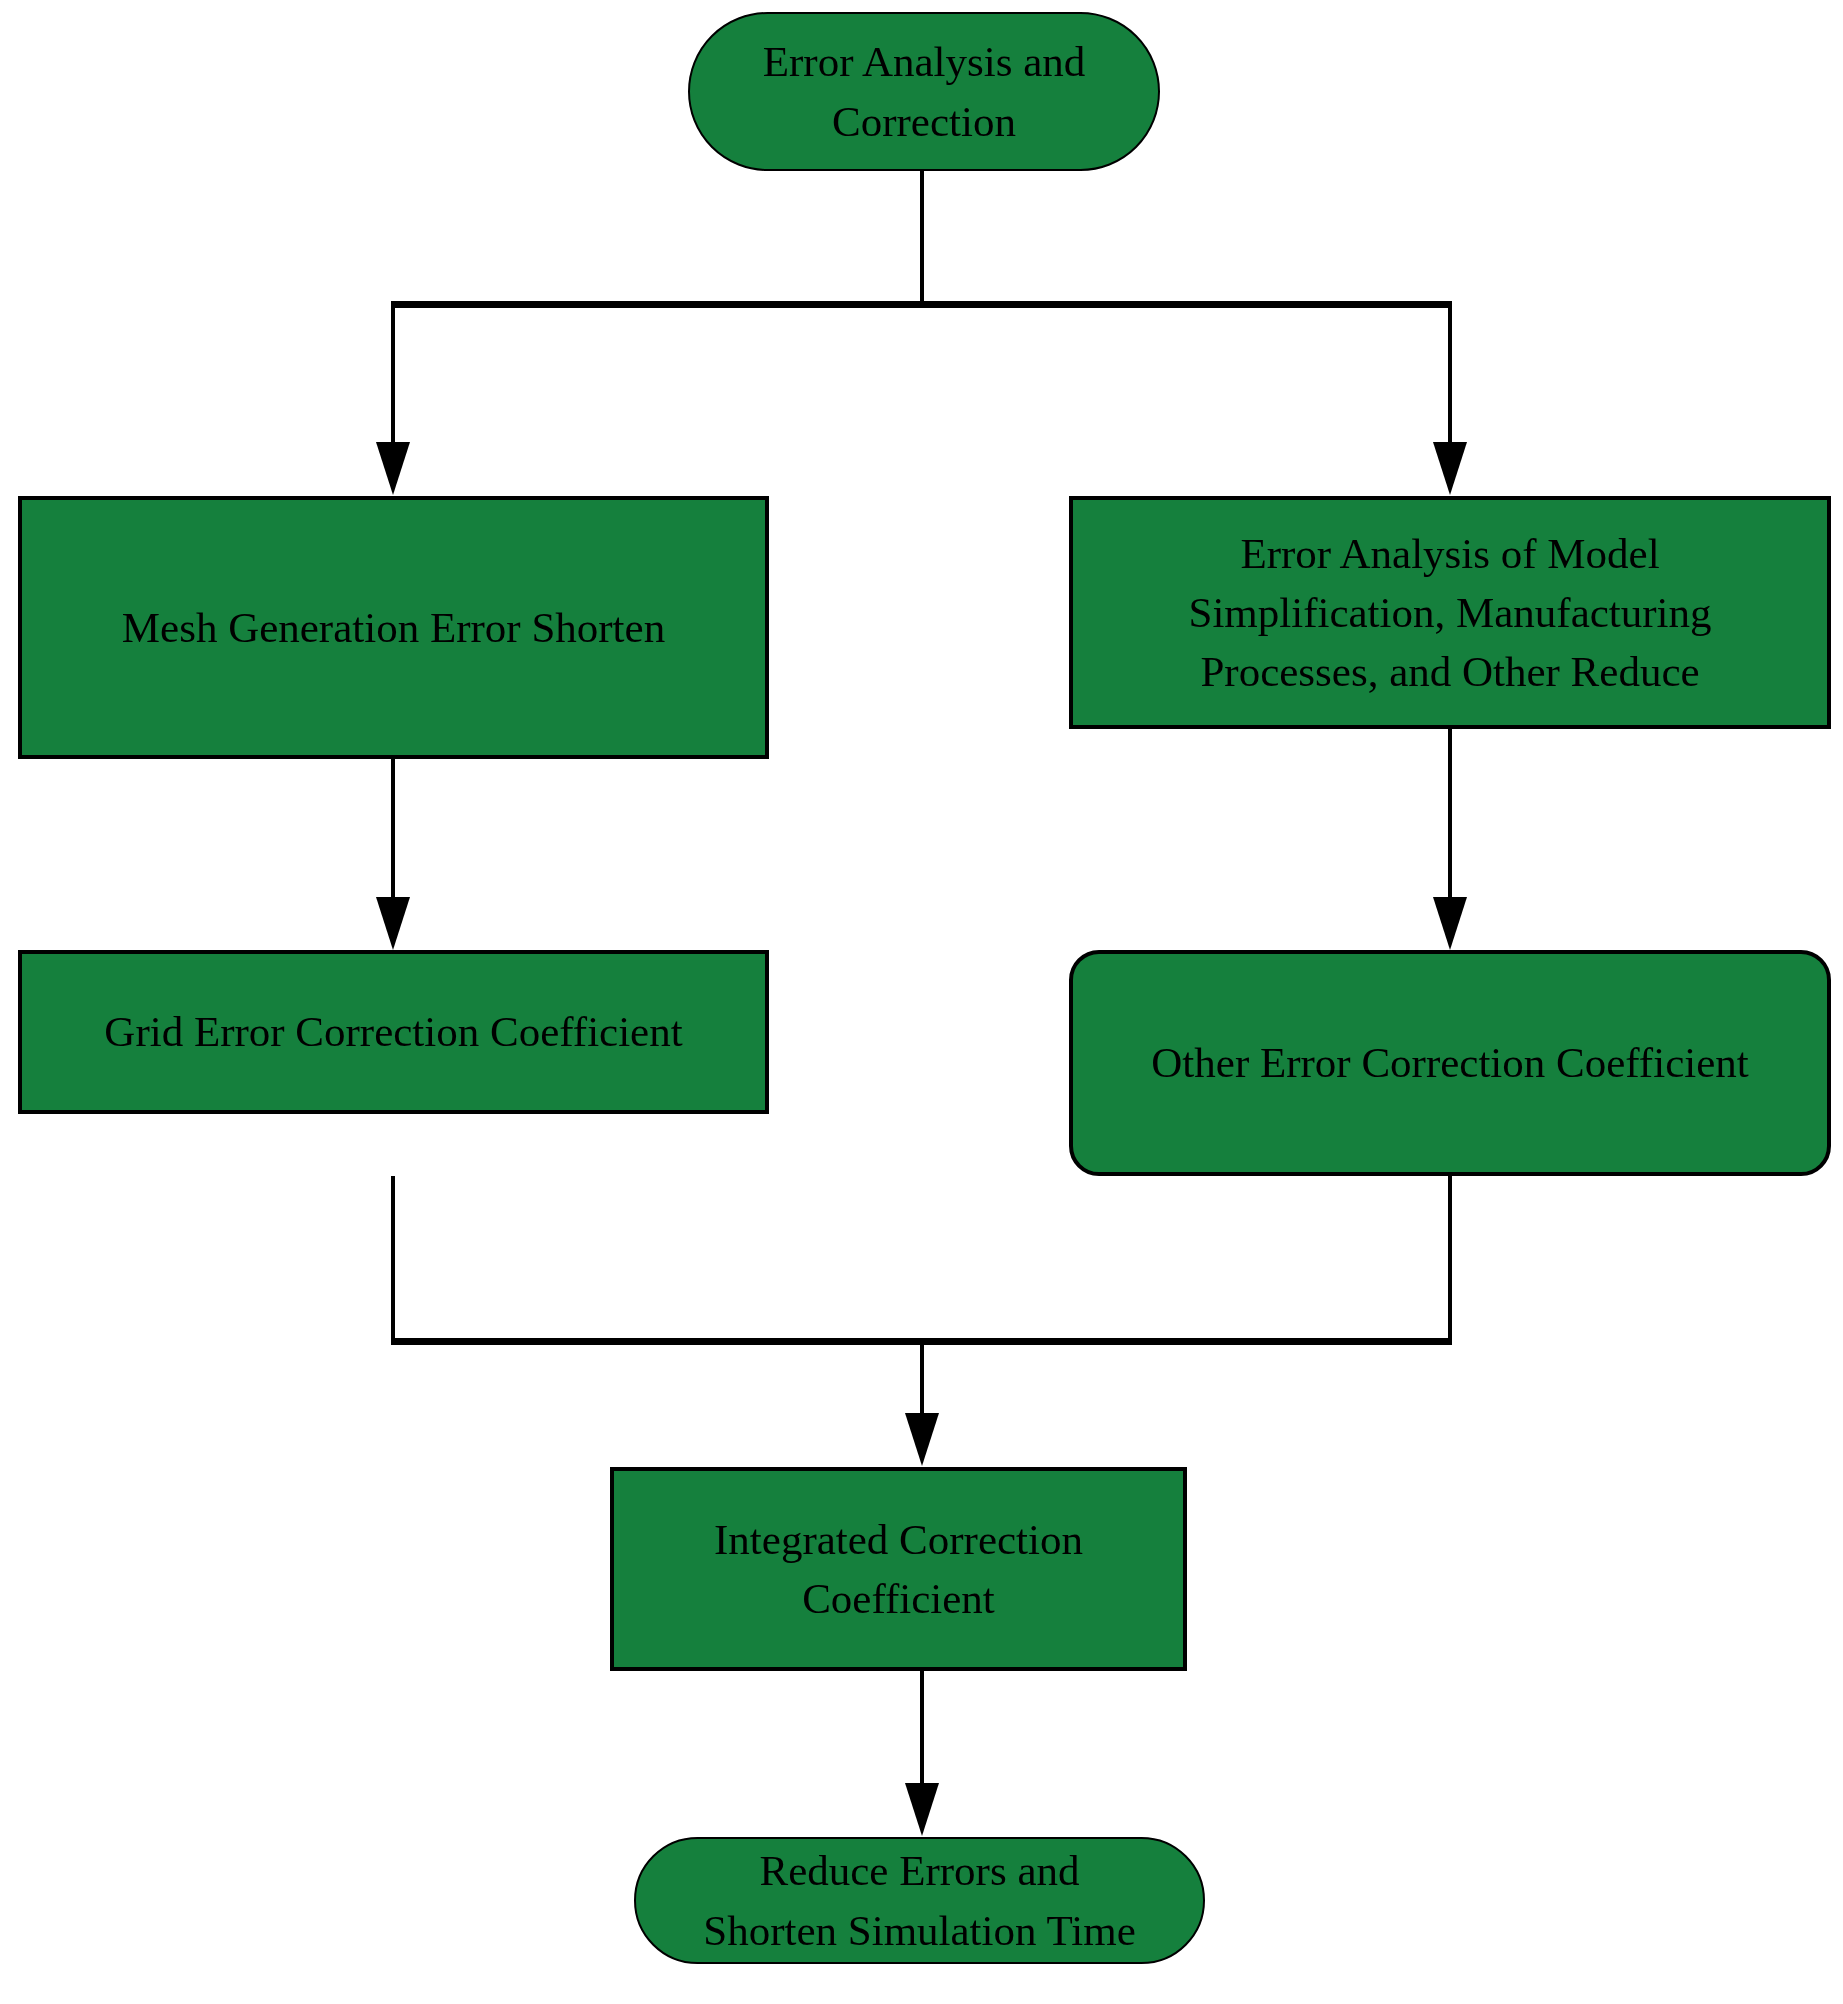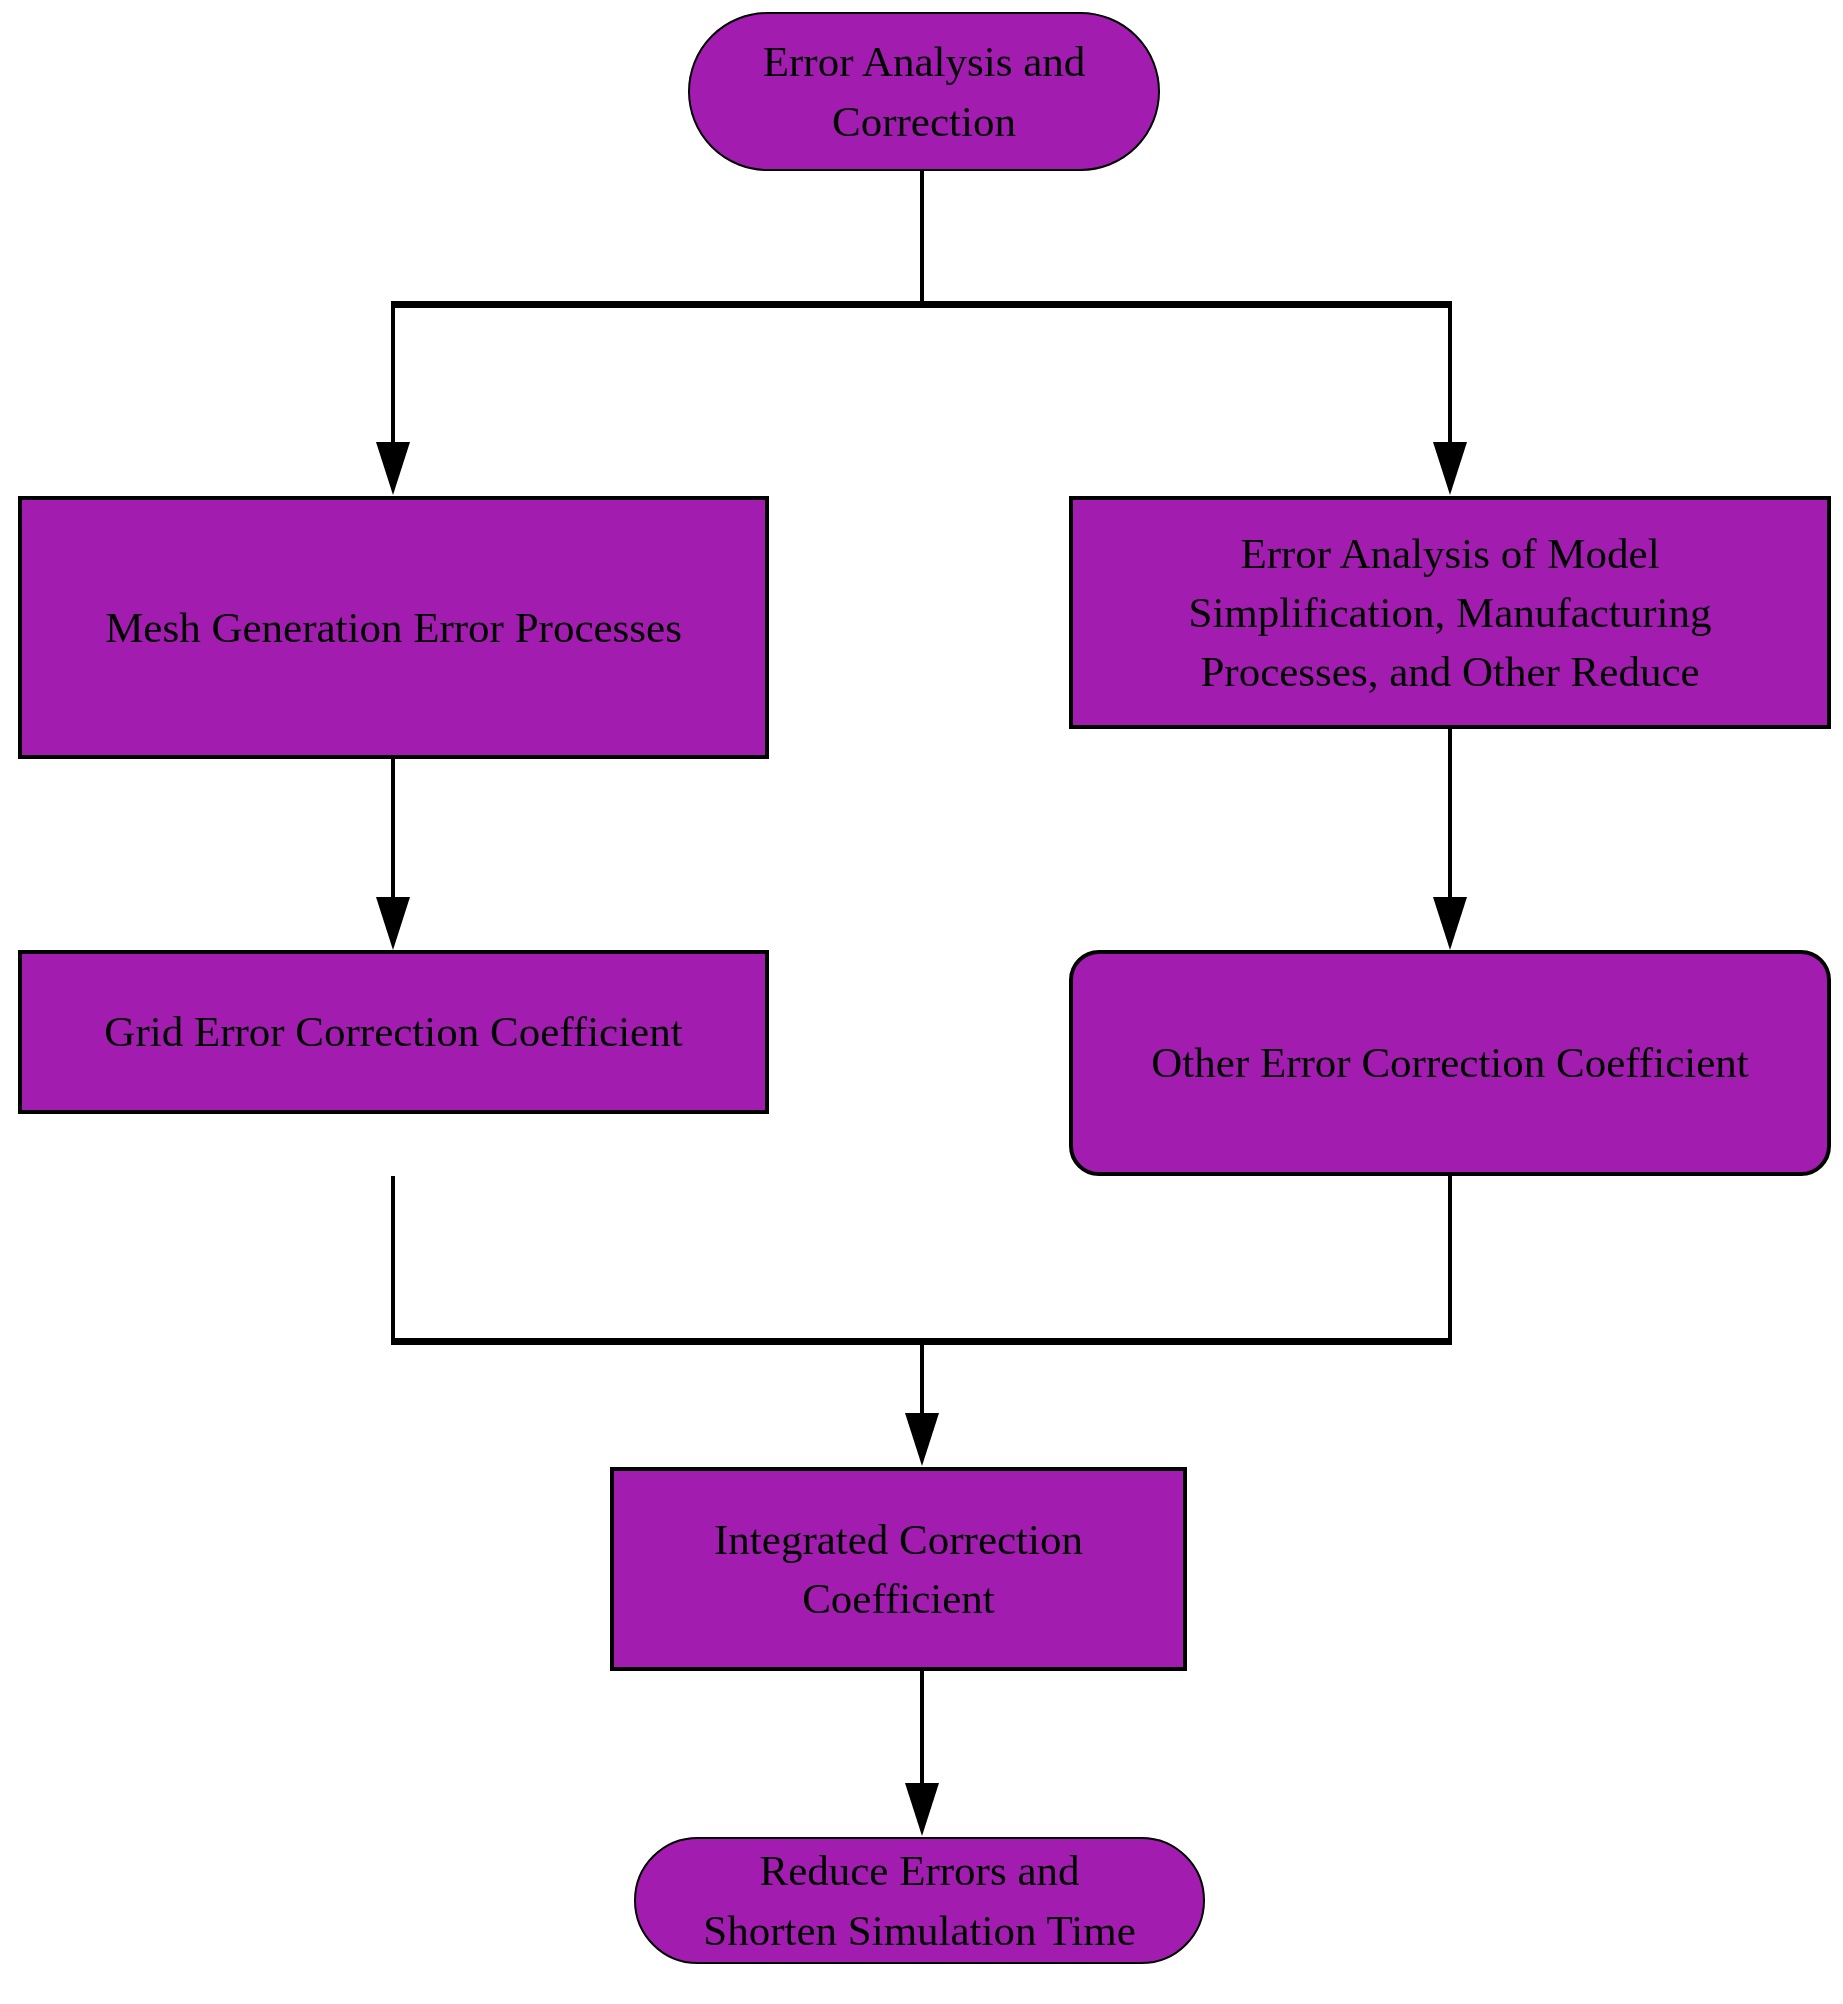--- a/index.html
+++ b/index.html
@@ -7,21 +7,21 @@
     position: relative;
     width: 1843px;
     height: 2005px;
     background: #ffffff;
     font-family: "Liberation Serif", "DejaVu Serif", serif;
     color: #000000;
   }
   .node {
     position: absolute;
     box-sizing: border-box;
-    background: #a21caf;
+    background: #15803d;
     border: 4px solid #000000;
     display: flex;
     align-items: center;
     justify-content: center;
     text-align: center;
   }
   .stadium {
     border-width: 2.7px;
     border-radius: 94px;
   }
@@ -65,21 +65,21 @@
 
   <div class="hbar" style="left:391px; top:301px; width:1061px;"></div>
 
   <div class="vline" style="left:391px; top:301px; height:143px;"></div>
   <div class="arrow-down" style="left:376px; top:442px;"></div>
 
   <div class="vline" style="left:1448px; top:301px; height:143px;"></div>
   <div class="arrow-down" style="left:1433px; top:442px;"></div>
 
   <div class="node" style="left:18px; top:496px; width:751px; height:263px;">
-    <span class="label">Mesh Generation Error Processes</span>
+    <span class="label">Mesh Generation Error Shorten</span>
   </div>
 
   <div class="node" style="left:1069px; top:496px; width:762px; height:233px;">
     <span class="label">Error Analysis of Model
 Simplification, Manufacturing
 Processes, and Other Reduce</span>
   </div>
 
   <div class="vline" style="left:391px; top:759px; height:140px;"></div>
   <div class="arrow-down" style="left:376px; top:897px;"></div>

